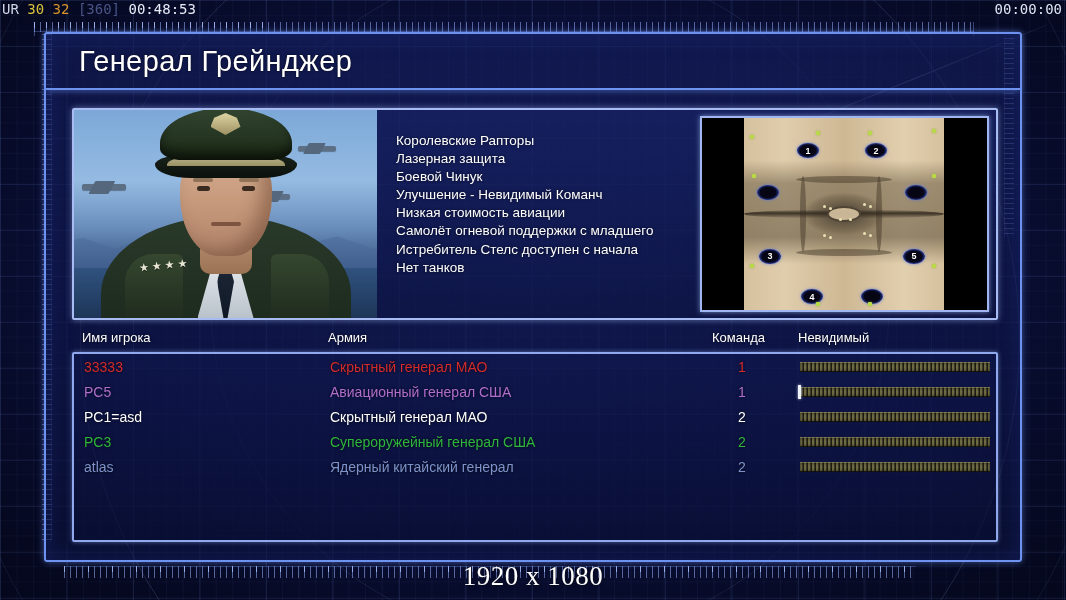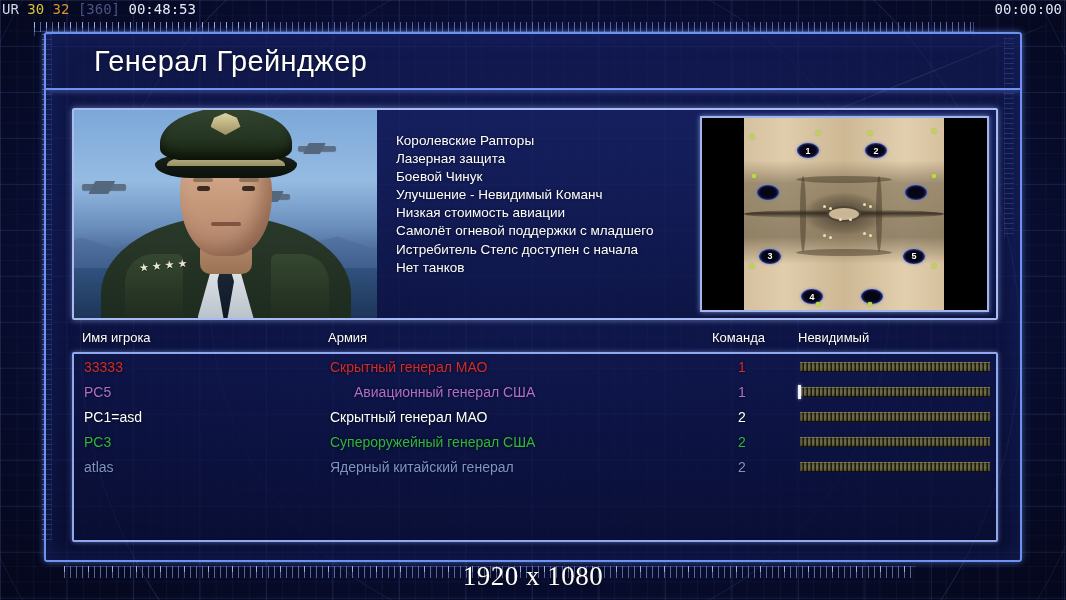--- a/index.html
+++ b/index.html
@@ -147,21 +147,21 @@
     border-bottom: 2px solid #6e92ef;
     box-shadow: 0 1px 6px rgba(110,146,239,0.5);
     display: flex; align-items: center;
     overflow: hidden;
   }
   #page-title {
     color: #ffffff;
     font-size: 29px;
     font-weight: 400;
     letter-spacing: 0.4px;
-    margin-left: 48px;
+    margin-left: 33px;
     text-shadow: 0 0 2px rgba(0,0,0,0.8);
   }
 
   
   #general-box {
     position: absolute;
     left: 26px; top: 74px;
     width: 926px; height: 212px;
     border: 2px solid #a8bcf3;
     border-radius: 2px;
@@ -581,21 +581,21 @@
         <div class="player-row">
           <div class="cell-name" style="color: rgb(211, 43, 43);">33333</div>
           <div class="cell-army" style="color: rgb(211, 43, 43);">Скрытный генерал МАО</div>
           <div class="cell-team" style="color: rgb(211, 43, 43);">1</div>
           <div class="cell-prog">
             <div class="progress-bar" style="width: 100%;"></div>
           </div>
         </div>
         <div class="player-row">
           <div class="cell-name" style="color: rgb(176, 110, 205);">PC5</div>
-          <div class="cell-army" style="color: rgb(176, 110, 205); margin-left: 24px;">Авиационный генерал США</div>
+          <div class="cell-army" style="color: rgb(176, 110, 205);">Авиационный генерал США</div>
           <div class="cell-team" style="color: rgb(176, 110, 205);">1</div>
           <div class="cell-prog">
             <div class="progress-bar" style="width: 100%;"></div>
             <div class="prog-cursor"></div>
           </div>
         </div>
         <div class="player-row">
           <div class="cell-name" style="color: rgb(255, 255, 255);">PC1=asd</div>
           <div class="cell-army" style="color: rgb(255, 255, 255);">Скрытный генерал МАО</div>
           <div class="cell-team" style="color: rgb(255, 255, 255);">2</div>

